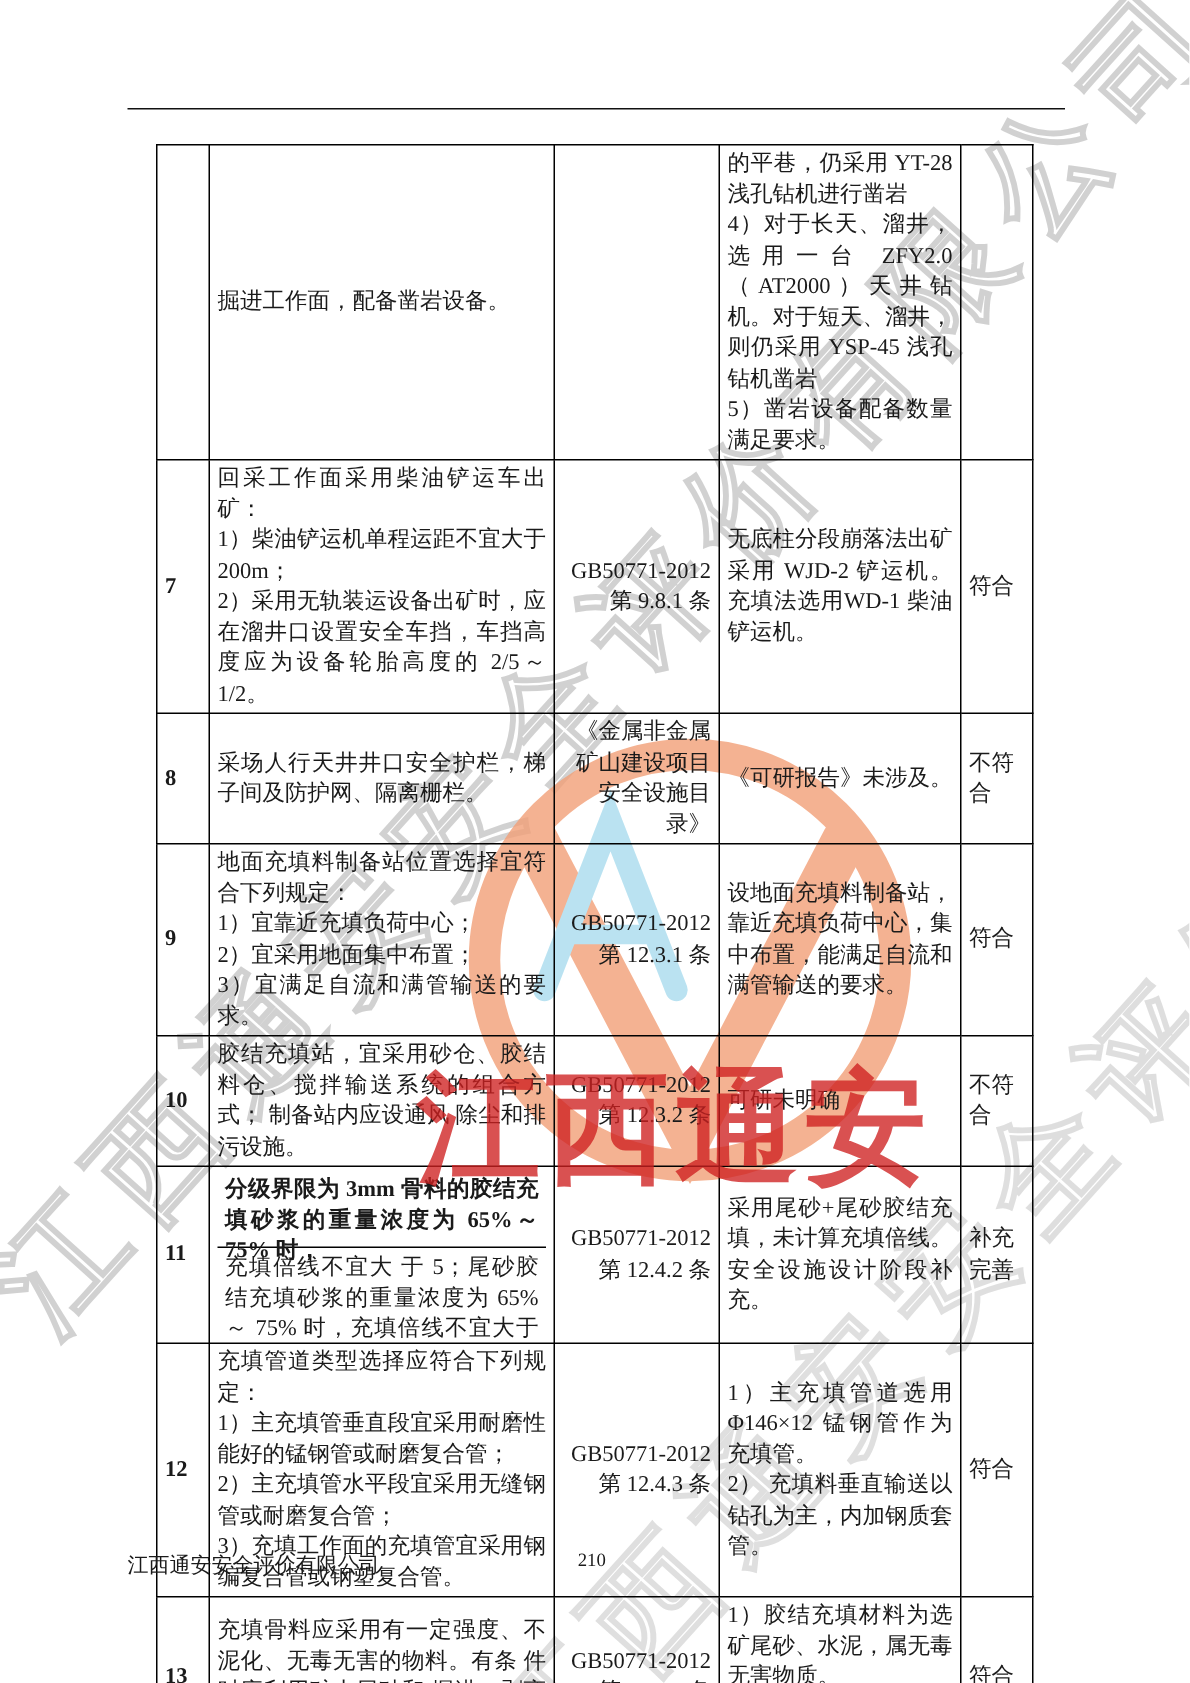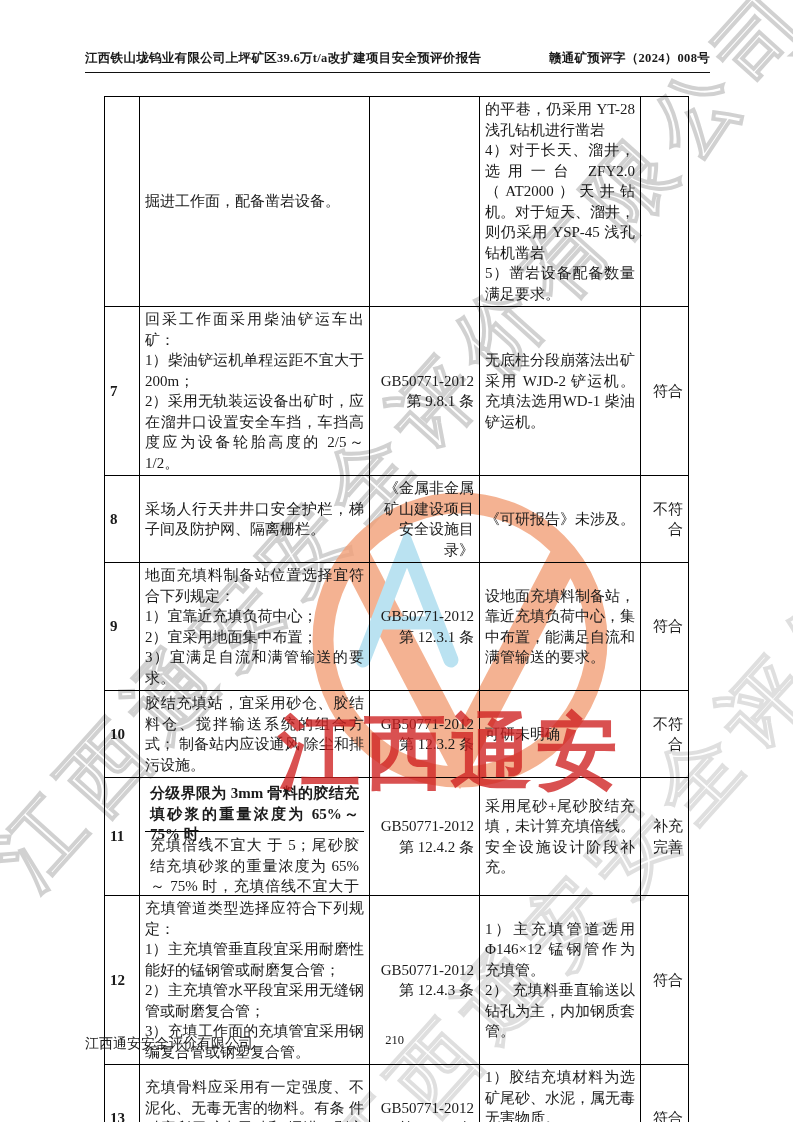--- a/index.html
+++ b/index.html
@@ -95,21 +95,21 @@
     text-align: center;
     font-weight: bold;
     font-size: 14.5px;
     padding: 0 1px;
   }
   .cell-text {
     white-space: pre-line;
     text-align: justify;
   }
   td.basis .cell-text { text-align: right; }
-  td.concl .cell-text { text-align: right; }
+  td.concl .cell-text { text-align: left; }
   td.vtop { vertical-align: top; }
   td.split-cell { padding: 0; }
   .split-top, .split-bottom { padding: 3px 5px; }
   .split-top { height: 51px; font-weight: bold; }
   .split-bottom { border-top: 1.6px solid #000; height: 62px; }
 
   
   .footer-company {
     position: absolute;
     left: 85px; top: 1035px;
@@ -132,24 +132,20 @@
   <div class="wm-diagonal wm-diag-1">江西通安安全评价有限公司</div>
   <div class="wm-diagonal wm-diag-2">江西通安安全评价有限公司</div>
 
   <svg class="wm-logo" viewBox="0 0 310 310" xmlns="http://www.w3.org/2000/svg">
     <circle cx="155" cy="155" r="137" fill="none" stroke="#f2a078" stroke-width="21"></circle>
     <path d="M 52 75 L 155 272 L 258 75" fill="none" stroke="#f2a078" stroke-width="30" stroke-linecap="round" stroke-linejoin="miter"></path>
     <path d="M 58 175 L 102 62 L 146 175" fill="none" stroke="#aadcee" stroke-width="15" stroke-linecap="round"></path>
     <path d="M 74 138 L 130 138" fill="none" stroke="#aadcee" stroke-width="13" stroke-linecap="round"></path>
   </svg>
 
-  <div class="header">
-    <span>江西铁山垅钨业有限公司上坪矿区39.6万t/a改扩建项目安全预评价报告</span>
-    <span>赣通矿预评字（2024）008号</span>
-  </div>
   <div class="header-rule"></div>
 
   <table class="review">
     <colgroup>
       <col style="width:35px">
         <col style="width:230px">
         <col style="width:110px">
         <col style="width:161px">
         <col style="width:48px">
     </colgroup>

